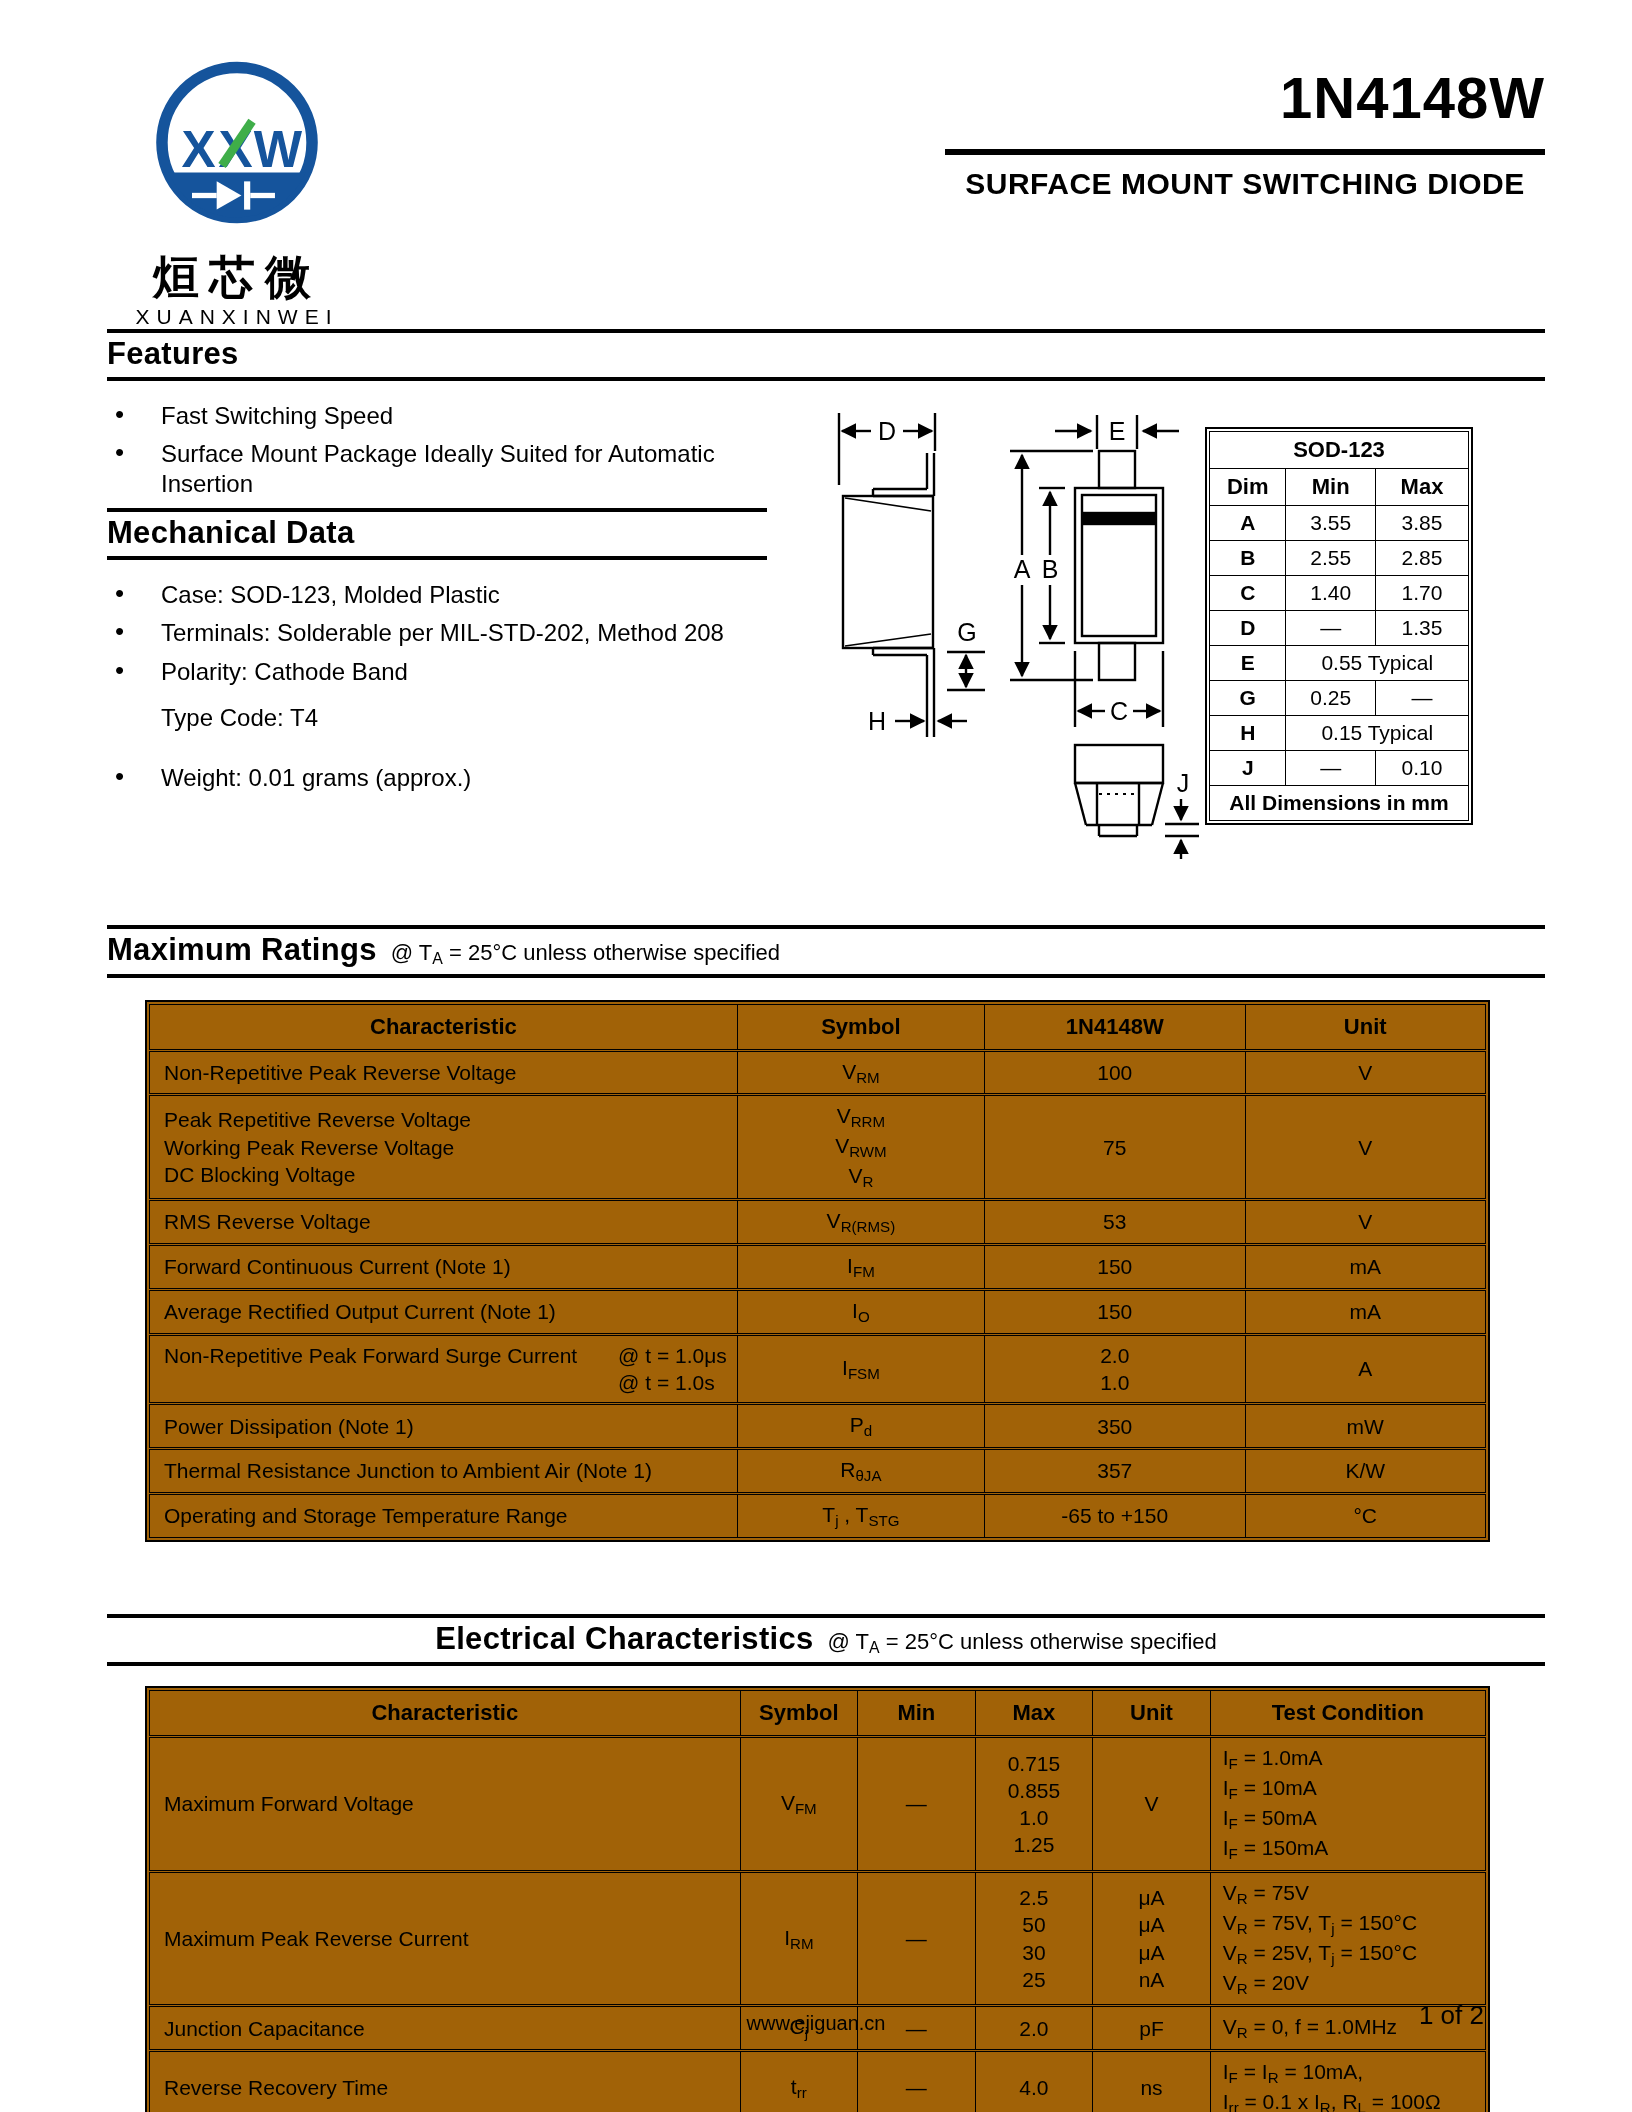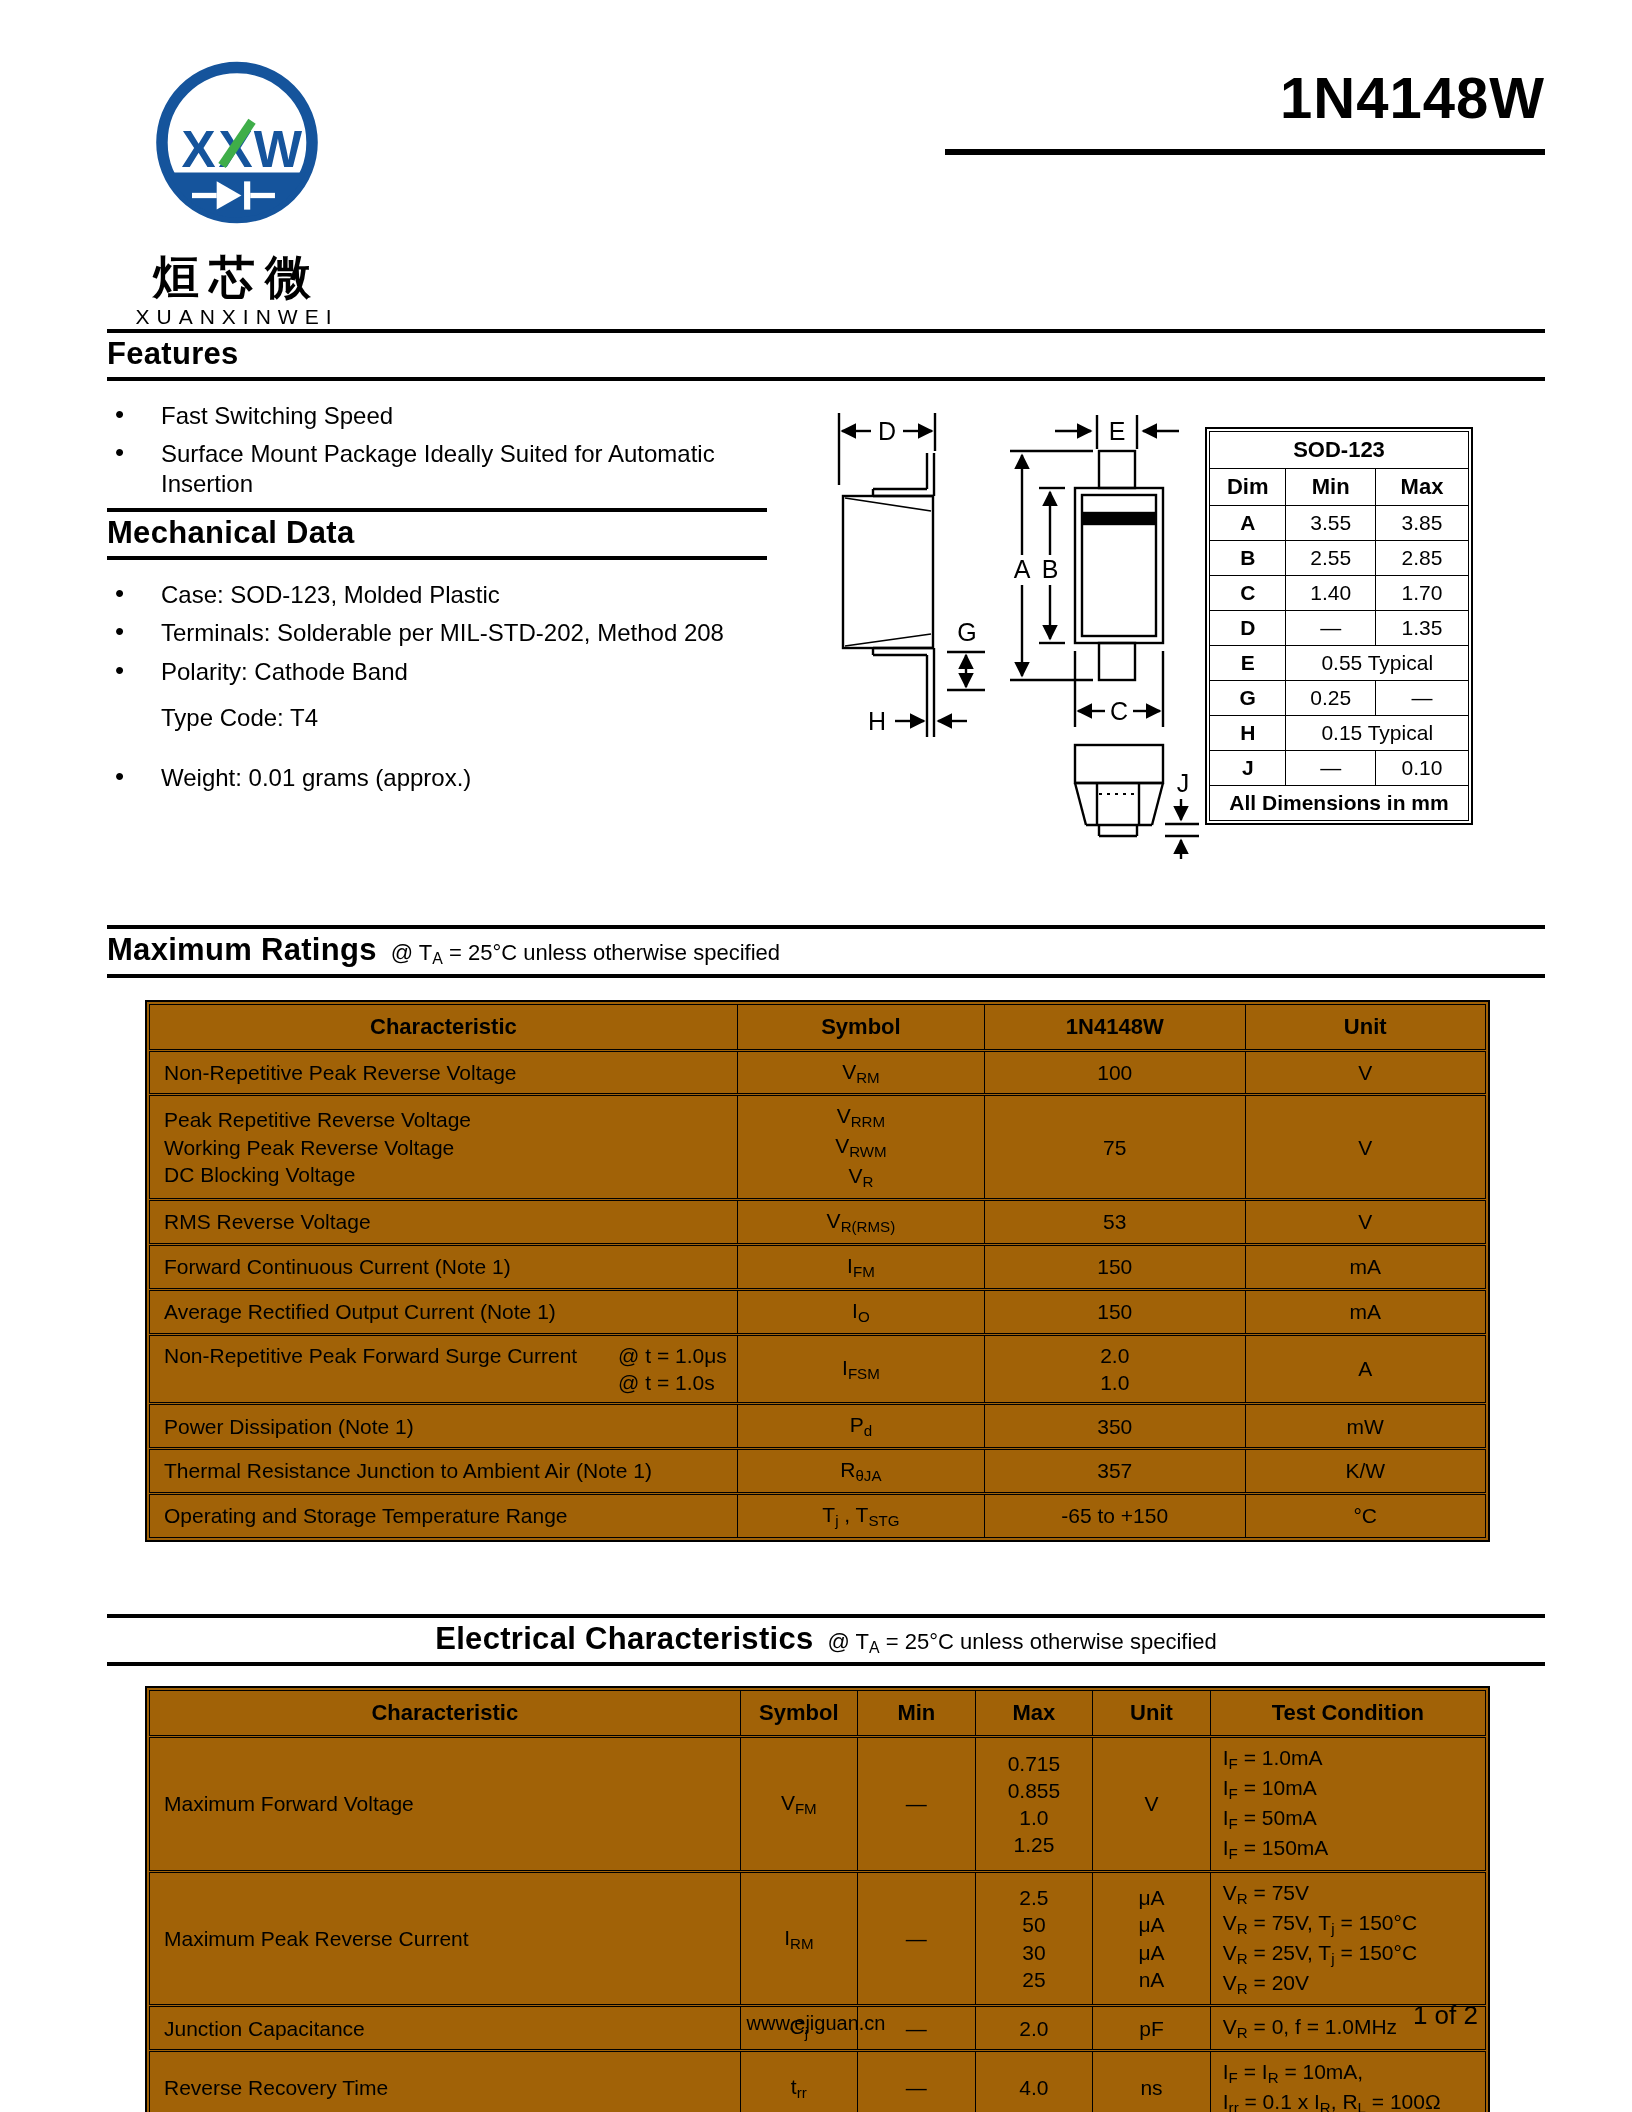--- a/index.html
+++ b/index.html
@@ -62,21 +62,21 @@
   table.bigtbl td.cchar { text-align:left; padding-left:14px; }
   table.bigtbl td.ctest { text-align:left; padding-left:12px; }
   .surge { display:flex; justify-content:space-between; align-items:flex-start; padding-right:2px; }
   .surge .conds { text-align:left; white-space:nowrap; }
 
   .mr-head { margin-top:4px; }
   .mr-tbl { margin-top:22px; }
   .ec-head { margin-top:72px;text-align:center; }
   .ec-tbl { margin-top:20px; }
   .footer-site { position:absolute; top:2012px; left:0; width:100%; text-align:center; font-size:20px; }
-  .footer-page { position:absolute; top:2000px; right:154px; font-size:26px; }
+  .footer-page { position:absolute; top:2000px; right:148px; font-size:26px; }
 </style>
 </head>
 <body>
 
 <div class="page">
   <div class="content">
 
     <div class="hdr">
       <div class="logo-block">
         <svg class="logo-svg" width="182" height="196" viewBox="0 0 206 222">
@@ -92,20 +92,21 @@
             <rect x="111" y="142" width="7" height="32" fill="#fff"></rect>
             <line x1="118" y1="158" x2="146" y2="158" stroke="#fff" stroke-width="6"></line>
           </g>
         </svg>
         <div class="logo-cn"><span>烜芯微</span></div>
         <div class="logo-en"><span>XUANXINWEI</span></div>
       </div>
       <div class="title-block">
         <div class="part-number"><span>1N4148W</span></div>
         <div class="title-rule"></div>
+        <div class="subtitle"><span>SURFACE MOUNT SWITCHING DIODE</span></div>
       </div>
     </div>
 
     <div class="sec-head">
       <span class="h2"><span>Features</span></span>
     </div>
 
     <div class="twocol">
       <div class="leftcol">
         <ul class="blist">

